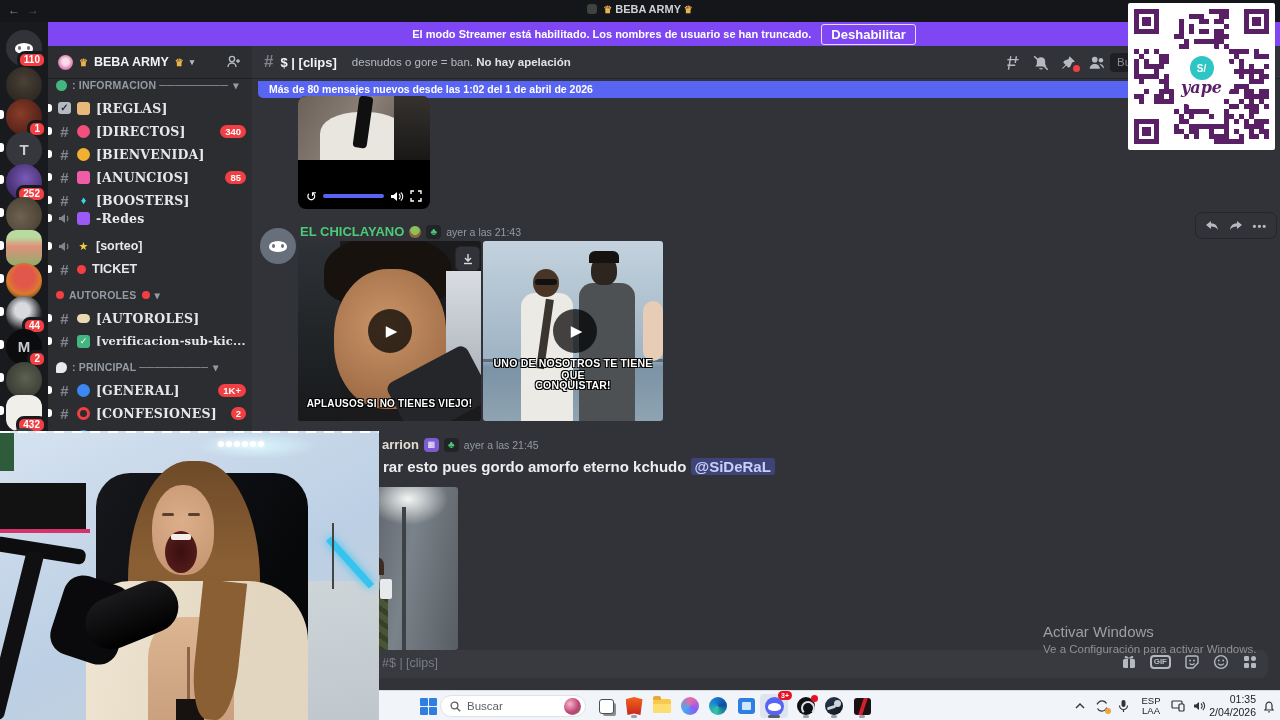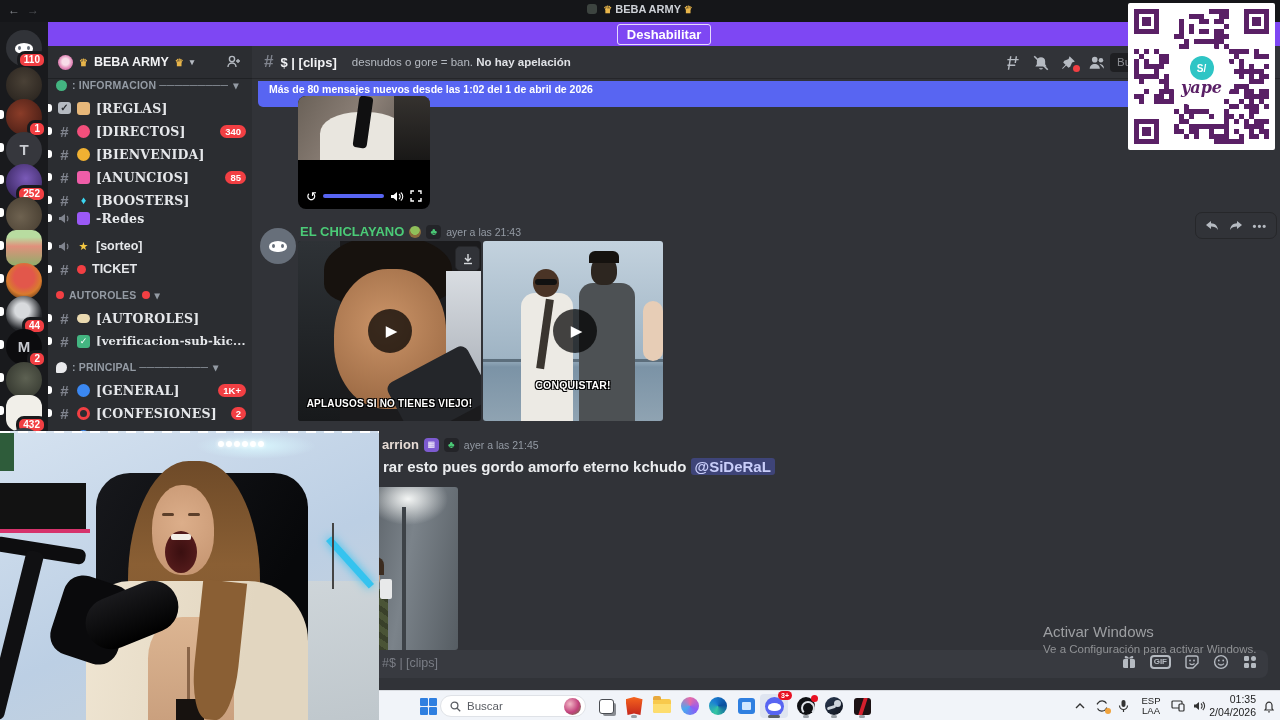--- a/index.html
+++ b/index.html
@@ -50,21 +50,21 @@
   #chat{position:absolute;left:252px;top:46px;width:1028px;height:644px;background:#313338;z-index:1;}
   #chat-header{position:absolute;left:0;top:0;right:0;height:33px;border-bottom:1px solid rgba(0,0,0,.24);
     display:flex;align-items:center;padding:0 12px;box-sizing:border-box;gap:7px;}
   #chat-header .hash{color:#80848e;font-size:17px;font-weight:bold;}
   #chat-header .cname{color:#f2f3f5;font-size:13px;font-weight:bold;}
   #chat-header .topic{color:#b5bac1;font-size:11.5px;margin-left:8px;}
   #chat-header .topic b{color:#e0e2e6;}
   .hicon{position:absolute;top:8px;width:18px;height:18px;color:#b5bac1;}
   .searchpill{position:absolute;left:858px;top:7px;width:150px;height:19px;background:#1e1f22;border-radius:4px;
     color:#87898e;font-size:11.5px;line-height:19px;padding:0 7px;box-sizing:border-box;}
-  #newbar{position:absolute;left:6px;top:35px;right:6px;height:26px;background:#5865F2;border-radius:0 0 5px 5px;
+  #newbar{position:absolute;left:6px;top:35px;right:6px;height:17px;background:#5865F2;border-radius:0 0 5px 5px;
     color:#fff;font-size:10.5px;font-weight:bold;line-height:17px;padding-left:11px;}
   
   #player{position:absolute;left:298px;top:96px;width:132px;height:113px;border-radius:8px;background:#000;overflow:hidden;z-index:1;}
   .pl-ctrl{position:absolute;left:0;right:0;bottom:0;height:26px;display:flex;align-items:center;padding:0 8px;gap:6px;color:#fff;}
   .pl-bar{flex:1;height:4px;border-radius:2px;background:#5865F2;}
   
   .avatar{position:absolute;width:36px;height:36px;border-radius:50%;background:#676f7a;z-index:1;}
   .dface{position:absolute;left:9px;top:13px;width:18px;height:11px;background:#fff;border-radius:50% 50% 45% 45%;}
   .dface i{position:absolute;top:3px;width:3px;height:4px;border-radius:50%;background:#676f7a;}
   .mline{position:absolute;display:flex;align-items:center;gap:5px;z-index:1;}
@@ -138,20 +138,21 @@
     <span class="nav-arrow" style="left:8px">←</span>
     <span class="nav-arrow" style="left:27px;opacity:.5">→</span>
     <div class="tcenter">
       <span class="tshield"></span><span class="crown">♛</span>
       <span>BEBA ARMY</span>
       <span class="crown">♛</span>
     </div>
   </div>
 
   <div id="banner">
+    <span>El modo Streamer está habilitado. Los nombres de usuario se han truncado.</span>
     <button>Deshabilitar</button>
   </div>
 
   <div id="rail">
     <div class="r-item" style="top:8px;background:#313338">
       <span class="dface">
           <i style="left:3px"></i>
           <i style="right:3px"></i>
         </span>
       <span class="r-badge">110</span>
@@ -407,20 +408,21 @@
     <div class="abs" style="left:0;top:118px;width:180px;height:3px;background:#5c6e7c"></div>
     <div class="abs" style="left:38px;top:52px;width:52px;height:128px;background:#eceae4;border-radius:14px 14px 0 0"></div>
     <div class="abs" style="left:50px;top:28px;width:26px;height:28px;background:#4a3426;border-radius:50%"></div>
     <div class="abs" style="left:52px;top:38px;width:22px;height:6px;background:#111;border-radius:3px"></div>
     <div class="abs" style="left:58px;top:58px;width:8px;height:70px;background:#3a352f;transform:rotate(8deg)"></div>
     <div class="abs" style="left:96px;top:42px;width:56px;height:138px;background:#4d5154;border-radius:14px 14px 0 0"></div>
     <div class="abs" style="left:108px;top:14px;width:26px;height:30px;background:#2d2620;border-radius:50% 50% 40% 40%"></div>
     <div class="abs" style="left:106px;top:10px;width:30px;height:12px;background:#15120f;border-radius:6px 6px 0 0"></div>
     <div class="abs" style="left:160px;top:60px;width:20px;height:60px;background:#e7cdb6;border-radius:10px"></div>
     <div class="playbtn" style="left:70px;top:68px">▶</div>
+    <div class="vcap" style="top:116px;font-size:10.5px">UNO DE NOSOTROS TE TIENE QUE</div>
     <div class="vcap" style="top:138px;font-size:10.5px">CONQUISTAR!</div>
   </div>
 
   <div id="hoverbar">
     <svg width="14" height="12" viewBox="0 0 14 12">
         <path d="M6 1L1 5l5 4V6.6c3 0 5.4.8 7 3.4-.4-4.4-3-6.6-7-6.8V1z" fill="#b5bac1"></path>
       </svg>
     <svg width="14" height="12" viewBox="0 0 14 12">
         <path d="M8 1l5 4-5 4V6.6c-3 0-5.4.8-7 3.4C1.4 5.6 4 3.4 8 3.2V1z" fill="#b5bac1"></path>
       </svg>

